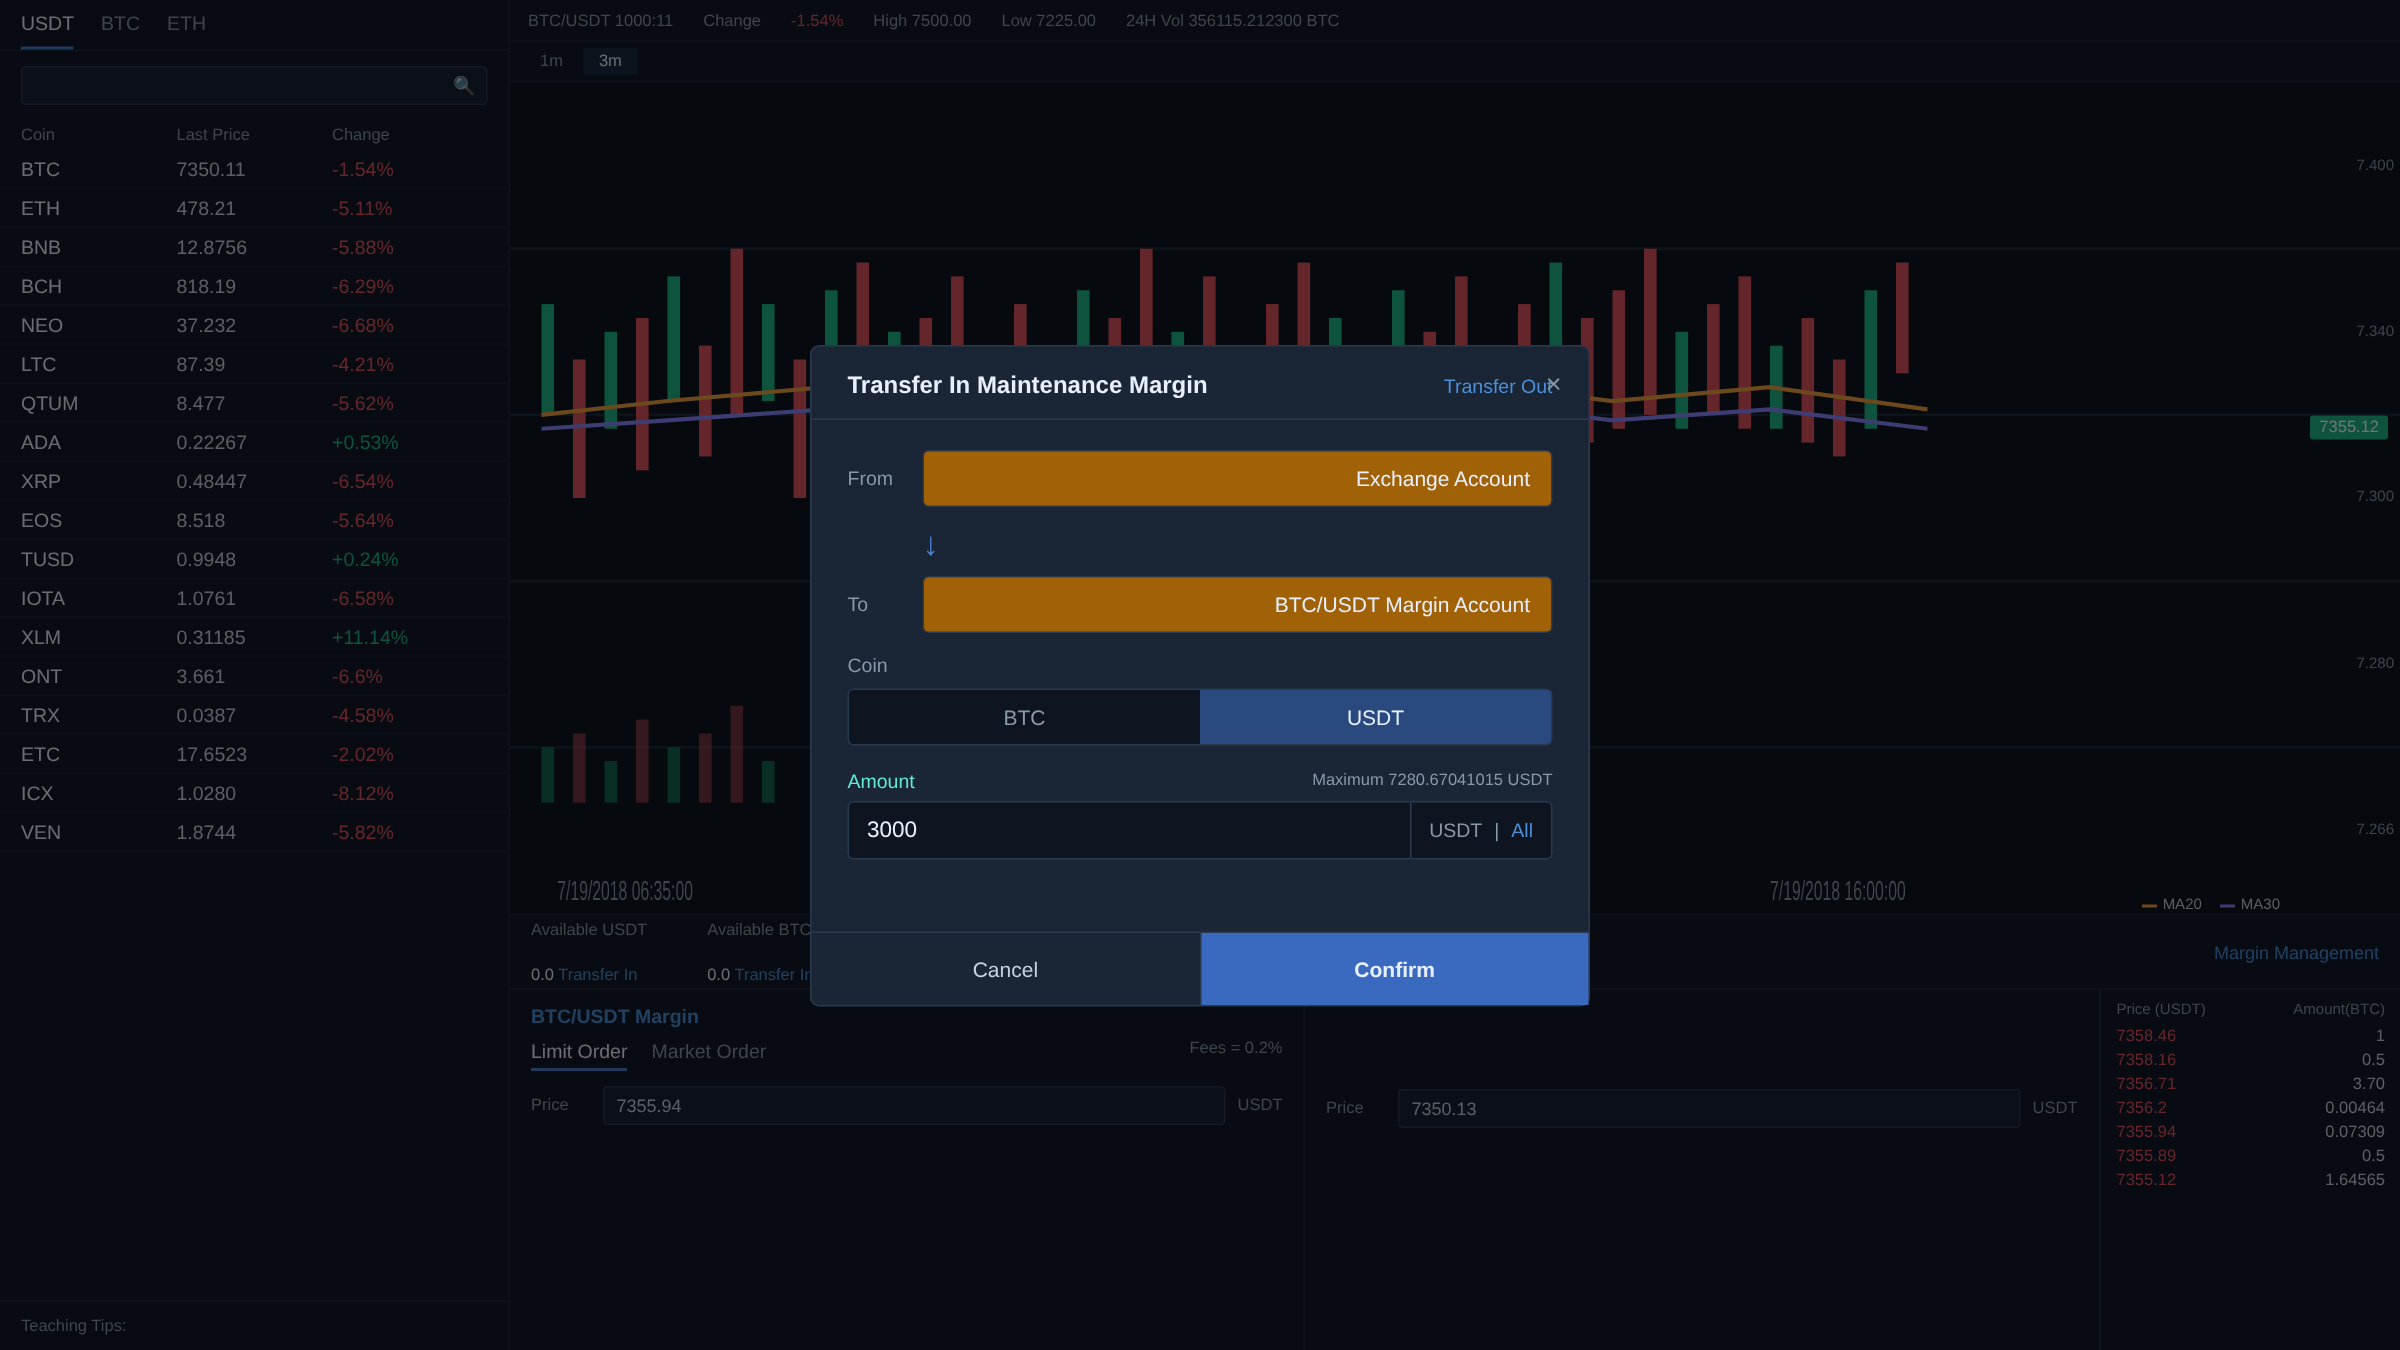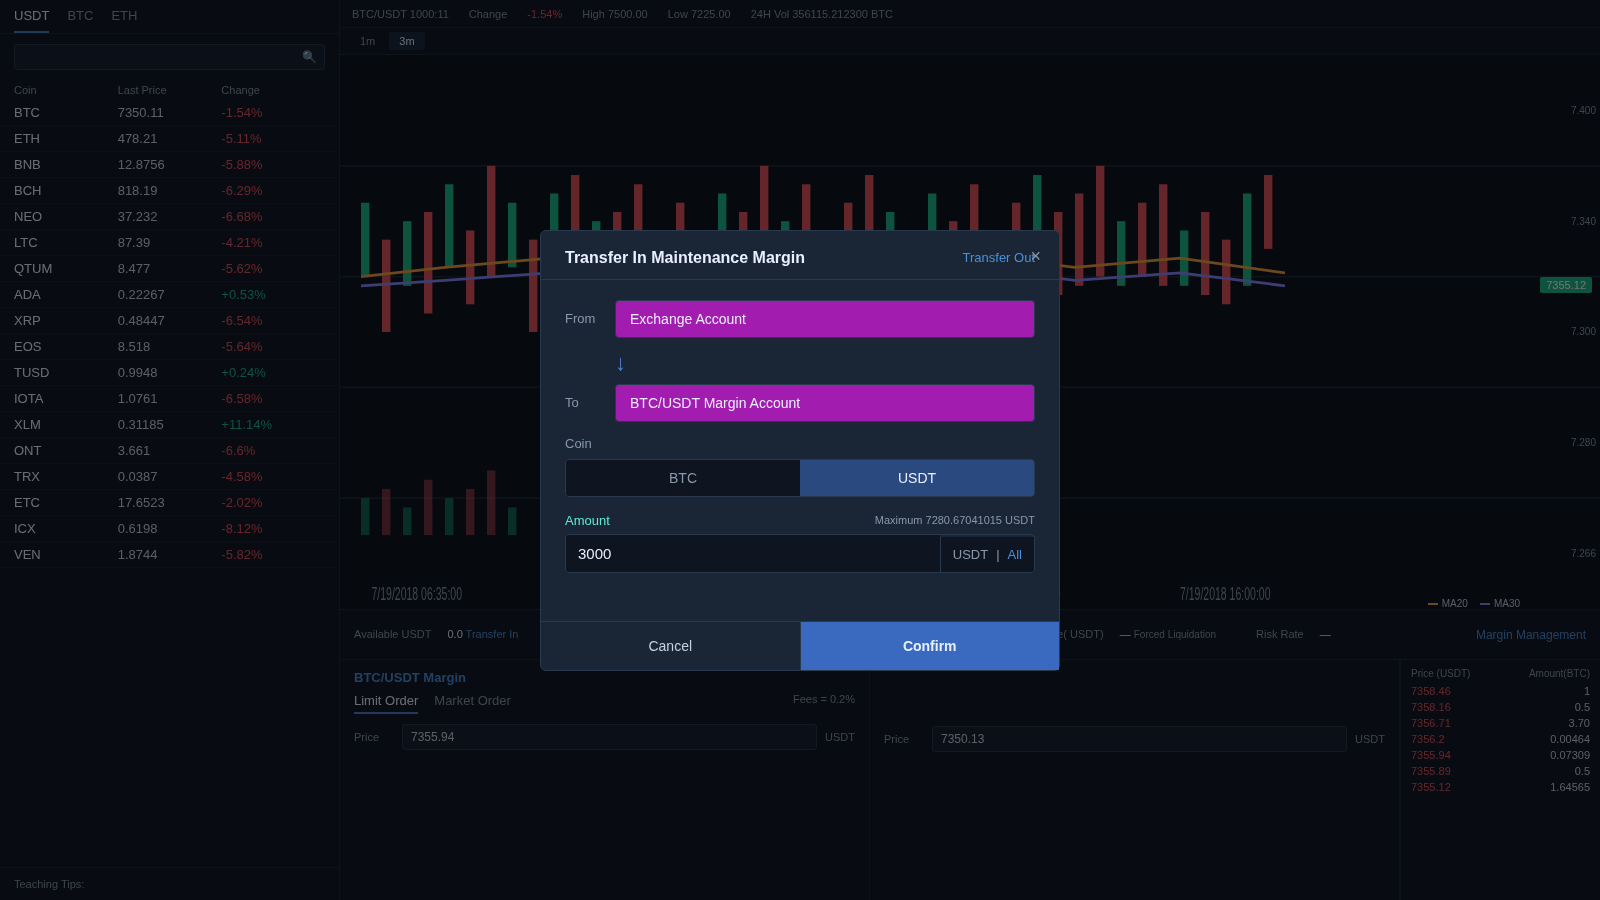--- a/index.html
+++ b/index.html
@@ -211,21 +211,21 @@
     }
 
     .bottom-top-row {
       display: flex;
       height: 50px;
       align-items: center;
       padding: 0 14px;
       border-bottom: 1px solid #1e2a3a;
       gap: 40px;
     }
-    .bottom-col { display: flex; flex-direction: row; font-size: 11px; gap: 16px; }
+    .bottom-col { display: flex; flex-direction: column; font-size: 11px; gap: 16px; }
     .bottom-col-label { color: #8899aa; margin-bottom: 2px; }
     .bottom-col-val { color: #e8f0fe; }
 
     .transfer-in-link { color: #4a90d9; cursor: pointer; font-size: 11px; }
 
     .pnl-val { color: #e8f0fe; }
 
     .margin-mgmt { color: #4a90d9; font-size: 12px; cursor: pointer; margin-left: auto; }
 
     
@@ -357,26 +357,27 @@
       margin-bottom: 12px;
       gap: 14px;
     }
     .field-label {
       color: #8899aa;
       font-size: 13px;
       min-width: 36px;
     }
     .field-value-box {
       flex: 1;
-      background: #a21caf;
+      background: #a16207;
       border: 1px solid #2a3a4e;
       border-radius: 4px;
       padding: 10px 14px;
       color: #e8f0fe;
       font-size: 14px;
+      text-align: right;
     }
 
     .arrow-row {
       display: flex;
       justify-content: flex-start;
       padding: 0 0 8px 50px;
     }
     .arrow-down {
       color: #4a7fcb;
       font-size: 22px;
@@ -419,21 +420,20 @@
     }
     .amount-label { color: #5eead4; font-size: 13px; }
     .amount-max-info { color: #8899aa; font-size: 11px; }
 
     .amount-input-row {
       display: flex;
       border: 1px solid #2a3a4e;
       border-radius: 4px;
       overflow: hidden;
       margin-bottom: 24px;
-      align-items: flex-end;
     }
     .amount-input {
       flex: 1;
       background: #0e1420;
       border: none;
       padding: 10px 12px;
       color: #e8f0fe;
       font-size: 15px;
       outline: none;
     }
@@ -575,21 +575,21 @@
     <span class="coin-price">0.0387</span>
     <span class="change-neg">-4.58%</span>
   </div>
       <div class="coin-row">
     <span class="coin-name">ETC</span>
     <span class="coin-price">17.6523</span>
     <span class="change-neg">-2.02%</span>
   </div>
       <div class="coin-row">
     <span class="coin-name">ICX</span>
-    <span class="coin-price">0.6198</span>
+    <span class="coin-price">1.0280</span>
     <span class="change-neg">-8.12%</span>
   </div>
       <div class="coin-row">
     <span class="coin-name">VEN</span>
     <span class="coin-price">1.8744</span>
     <span class="change-neg">-5.82%</span>
   </div>
     </div>
   <div class="teaching-tips">
     <span>Teaching Tips:</span>

